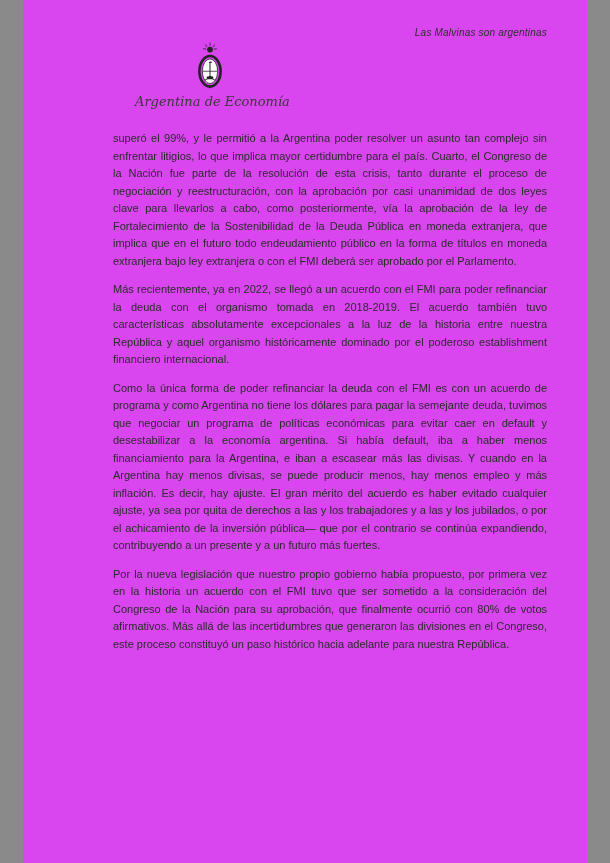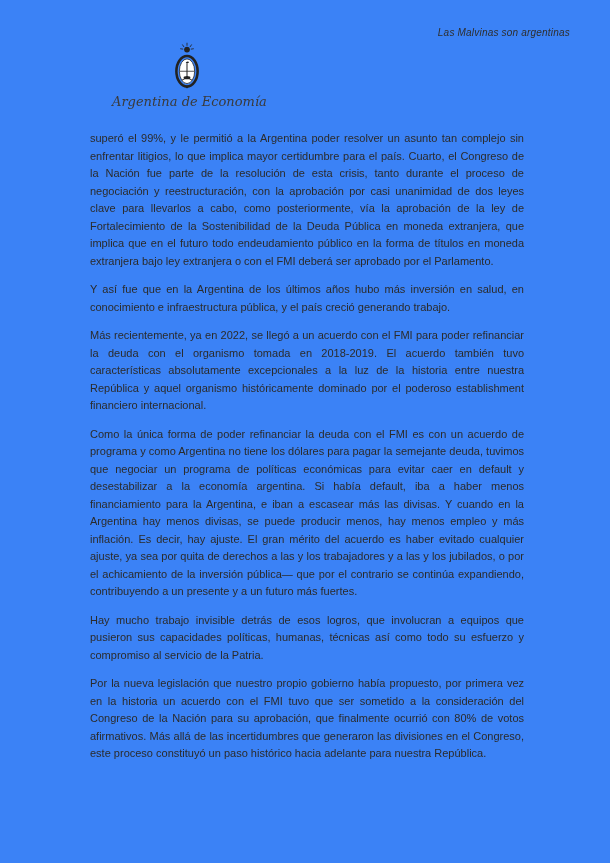--- a/index.html
+++ b/index.html
@@ -1,19 +1,19 @@
 <!DOCTYPE html>
 <html><head>
 <meta charset="utf-8">
 <style>
   html,body{margin:0;padding:0;background:#8a8a8a;}
   .page{
     position:relative;
-    width:610px;height:863px;
-    background:#3b82f6;
+    width:564px;height:863px;
+    background:#d946ef;
     margin:0 auto;
     overflow:hidden;
     font-family:"Liberation Sans", sans-serif;
   }
   .slogan{
     position:absolute;
     top:27px;right:40px;
     font-size:10px;
     font-style:italic;
     color:#2e2e2e;
@@ -81,20 +81,18 @@
         <line x1="26" y1="44.5" x2="22" y2="42.5" stroke="#222" stroke-width="1.1"></line>
 
         <circle cx="20" cy="52.5" r="1.6" fill="#222"></circle>
       </svg>
     </span>
     <div class="logo-caption">Argentina de Economía</div>
   </div>
 
   <div class="body-text">
     <p>superó el 99%, y le permitió a la Argentina poder resolver un asunto tan complejo sin enfrentar litigios, lo que implica mayor certidumbre para el país. Cuarto, el Congreso de la Nación fue parte de la resolución de esta crisis, tanto durante el proceso de negociación y reestructuración, con la aprobación por casi unanimidad de dos leyes clave para llevarlos a cabo, como posteriormente, vía la aprobación de la ley de Fortalecimiento de la Sostenibilidad de la Deuda Pública en moneda extranjera, que implica que en el futuro todo endeudamiento público en la forma de títulos en moneda extranjera bajo ley extranjera o con el FMI deberá ser aprobado por el Parlamento.</p>
-    <p>Y así fue que en la Argentina de los últimos años hubo más inversión en salud, en conocimiento e infraestructura pública, y el país creció generando trabajo.</p>
     <p>Más recientemente, ya en 2022, se llegó a un acuerdo con el FMI para poder refinanciar la deuda con el organismo tomada en 2018-2019. El acuerdo también tuvo características absolutamente excepcionales a la luz de la historia entre nuestra República y aquel organismo históricamente dominado por el poderoso establishment financiero internacional.</p>
     <p>Como la única forma de poder refinanciar la deuda con el FMI es con un acuerdo de programa y como Argentina no tiene los dólares para pagar la semejante deuda, tuvimos que negociar un programa de políticas económicas para evitar caer en default y desestabilizar a la economía argentina. Si había default, iba a haber menos financiamiento para la Argentina, e iban a escasear más las divisas. Y cuando en la Argentina hay menos divisas, se puede producir menos, hay menos empleo y más inflación. Es decir, hay ajuste. El gran mérito del acuerdo es haber evitado cualquier ajuste, ya sea por quita de derechos a las y los trabajadores y a las y los jubilados, o por el achicamiento de la inversión pública— que por el contrario se continúa expandiendo, contribuyendo a un presente y a un futuro más fuertes.</p>
-    <p>Hay mucho trabajo invisible detrás de esos logros, que involucran a equipos que pusieron sus capacidades políticas, humanas, técnicas así como todo su esfuerzo y compromiso al servicio de la Patria.</p>
     <p>Por la nueva legislación que nuestro propio gobierno había propuesto, por primera vez en la historia un acuerdo con el FMI tuvo que ser sometido a la consideración del Congreso de la Nación para su aprobación, que finalmente ocurrió con 80% de votos afirmativos. Más allá de las incertidumbres que generaron las divisiones en el Congreso, este proceso constituyó un paso histórico hacia adelante para nuestra República.</p>
   </div>
 
 </div>
 
 </body></html>

